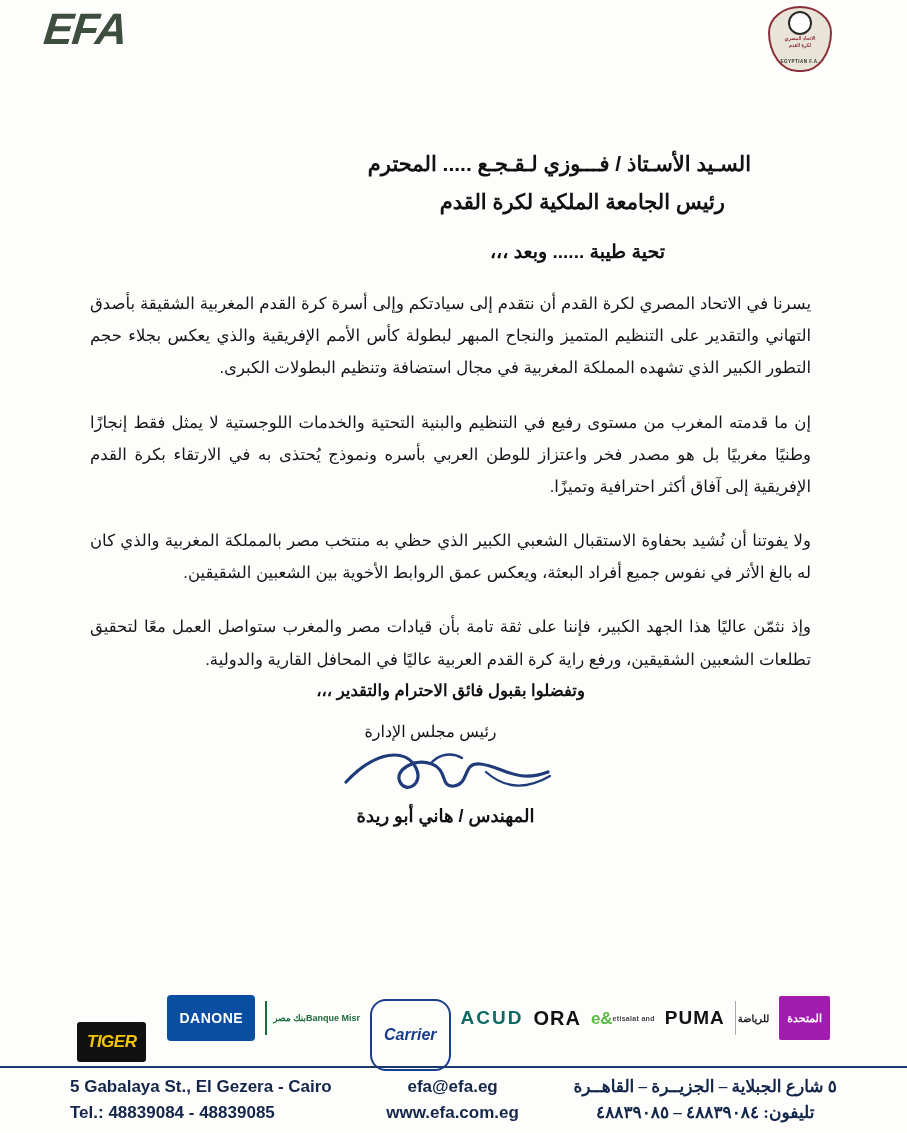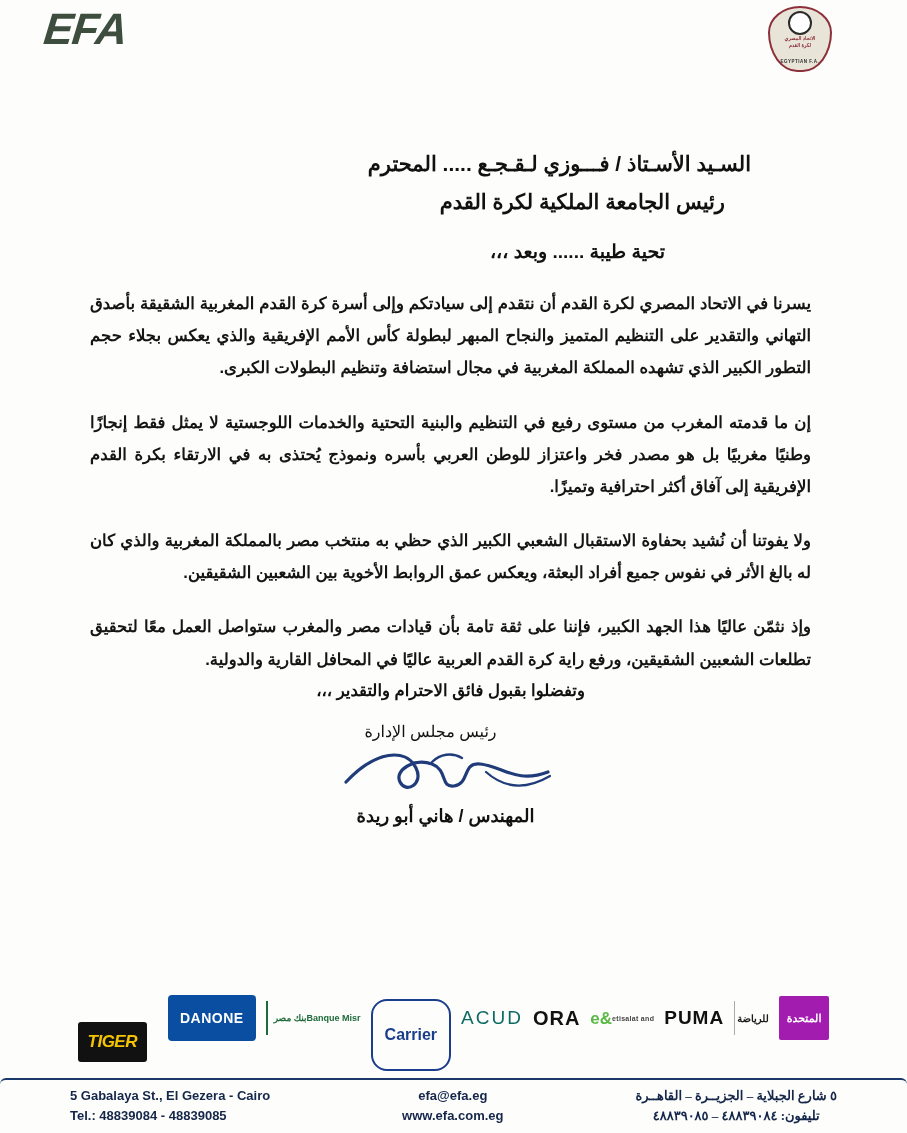--- a/index.html
+++ b/index.html
@@ -116,21 +116,21 @@
     font-weight: bold;
     margin: 0 0 24px 0;
     padding-right: 146px;
   }
   .para {
     font-size: 16.5px;
     line-height: 1.95;
     margin: 0 0 22px 0;
     text-align: justify;
     text-justify: inter-word;
-    font-weight: bold;
+    font-weight: normal;
     color: #151515;
   }
   .para.last {
     margin-bottom: 6px;
   }
   .closing {
     font-size: 16.5px;
     font-weight: bold;
     text-align: center;
     margin: 0 0 22px 0;
@@ -206,30 +206,31 @@
     color: #1d6b3a;
     font-size: 9px;
     line-height: 1.15;
     text-align: center;
     border-left: 2px solid #1d6b3a;
     padding-left: 6px;
   }
   .sp-carrier {
     border: 2px solid #1a3e8c;
     color: #1a3e8c;
+    font-style: italic;
     font-size: 16px;
     padding: 17px 12px;
     border-radius: 16px;
     margin-top: 34px;
   }
   .sp-acud {
     color: #0e6b63;
     font-size: 19px;
     letter-spacing: 2px;
-    font-weight: normal;
+    font-weight: bold;
   }
   .sp-ora {
     color: #111;
     font-size: 20px;
     letter-spacing: 1px;
   }
   .sp-etisalat {
     color: #5bb946;
     font-size: 17px;
     line-height: 1;
@@ -266,24 +267,23 @@
   .footer {
     position: absolute;
     left: 0;
     right: 0;
     bottom: 0;
     border-top: 2px solid #1b3a6b;
     padding: 6px 70px 8px 70px;
     display: flex;
     justify-content: space-between;
     align-items: flex-start;
-    font-size: 13px;
+    font-size: 17px;
     font-weight: bold;
     color: #14264a;
-    border-radius: 6px;
   }
   .footer .col {
     line-height: 1.5;
   }
   .footer .col.center { text-align: center; }
   .footer .col.right { text-align: center; direction: rtl; font-family: Liberation Serif, serif; }
 </style>
 </head>
 <body>
 

